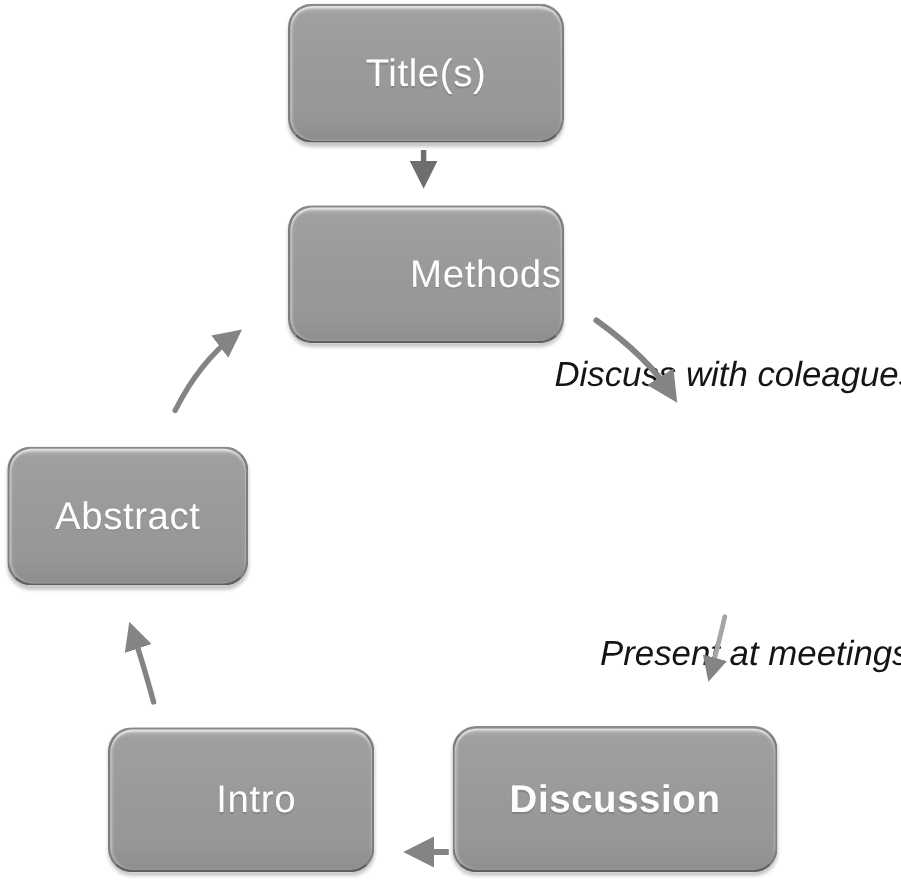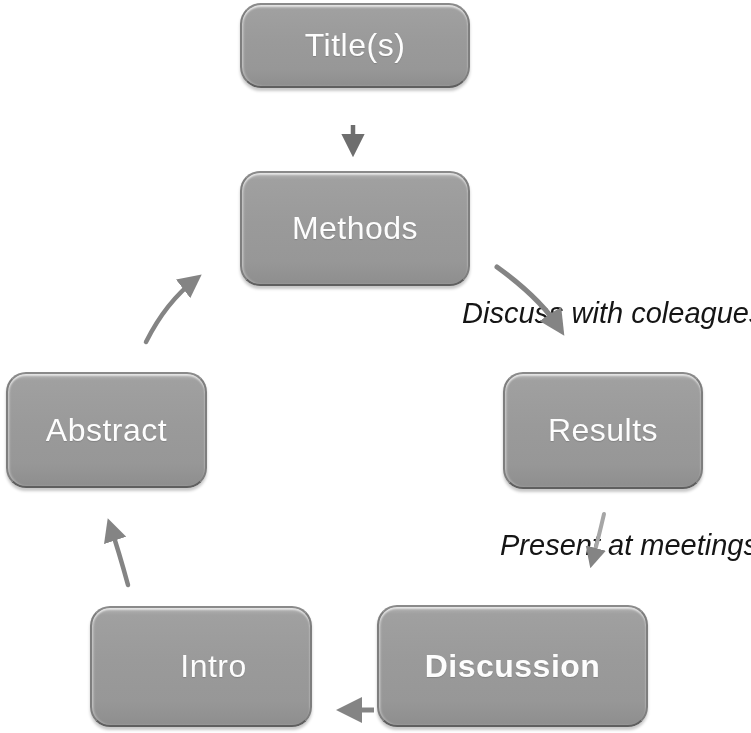--- a/index.html
+++ b/index.html
@@ -27,22 +27,22 @@
     border-top-color: #8a8a8a;
     box-shadow: inset 0 2px 2px rgba(255,255,255,0.65),
                 inset 2px 0 2px rgba(255,255,255,0.25),
                 0 3px 3px rgba(0,0,0,0.22);
     color: #fdfdfd;
     font-size: 32px;
     letter-spacing: 0.5px;
     text-shadow: 0 1px 1px rgba(0,0,0,0.15);
     box-sizing: border-box;
   }
-  .node-title      { left: 240px; top: 3px;   width: 230px; height: 85px; border-radius: 21px; }
-  .node-methods    { left: 240px; top: 171px; width: 230px; height: 115px; }
+  .node-title      { left: 240px; top: 3px;   width: 230px; height: 116px; }
+  .node-methods    { left: 240px; top: 171px; width: 230px; height: 115px; justify-content: flex-end; }
   .node-results    { left: 503px; top: 372px; width: 200px; height: 117px; }
   .node-discussion { left: 377px; top: 605px; width: 271px; height: 122px; font-weight: bold; }
   .node-intro      { left: 90px;  top: 606px; width: 222px; height: 121px; padding-left: 25px; }
   .node-abstract   { left: 6px;   top: 372px; width: 201px; height: 116px; text-align: center; }
 
   .annotation {
     position: absolute;
     font-style: italic;
     font-size: 29px;
     color: #151515;
@@ -61,23 +61,20 @@
 </head>
 <body>
 
 <div id="canvas">
 
   <div class="node node-title">
     <span>Title(s)</span>
   </div>
   <div class="node node-methods">
     <span>Methods</span>
-  </div>
-  <div class="node node-results">
-    <span>Results</span>
   </div>
   <div class="node node-discussion">
     <span>Discussion</span>
   </div>
   <div class="node node-intro">
     <span>Intro</span>
   </div>
   <div class="node node-abstract">
     <span>Abstract</span>
   </div>

